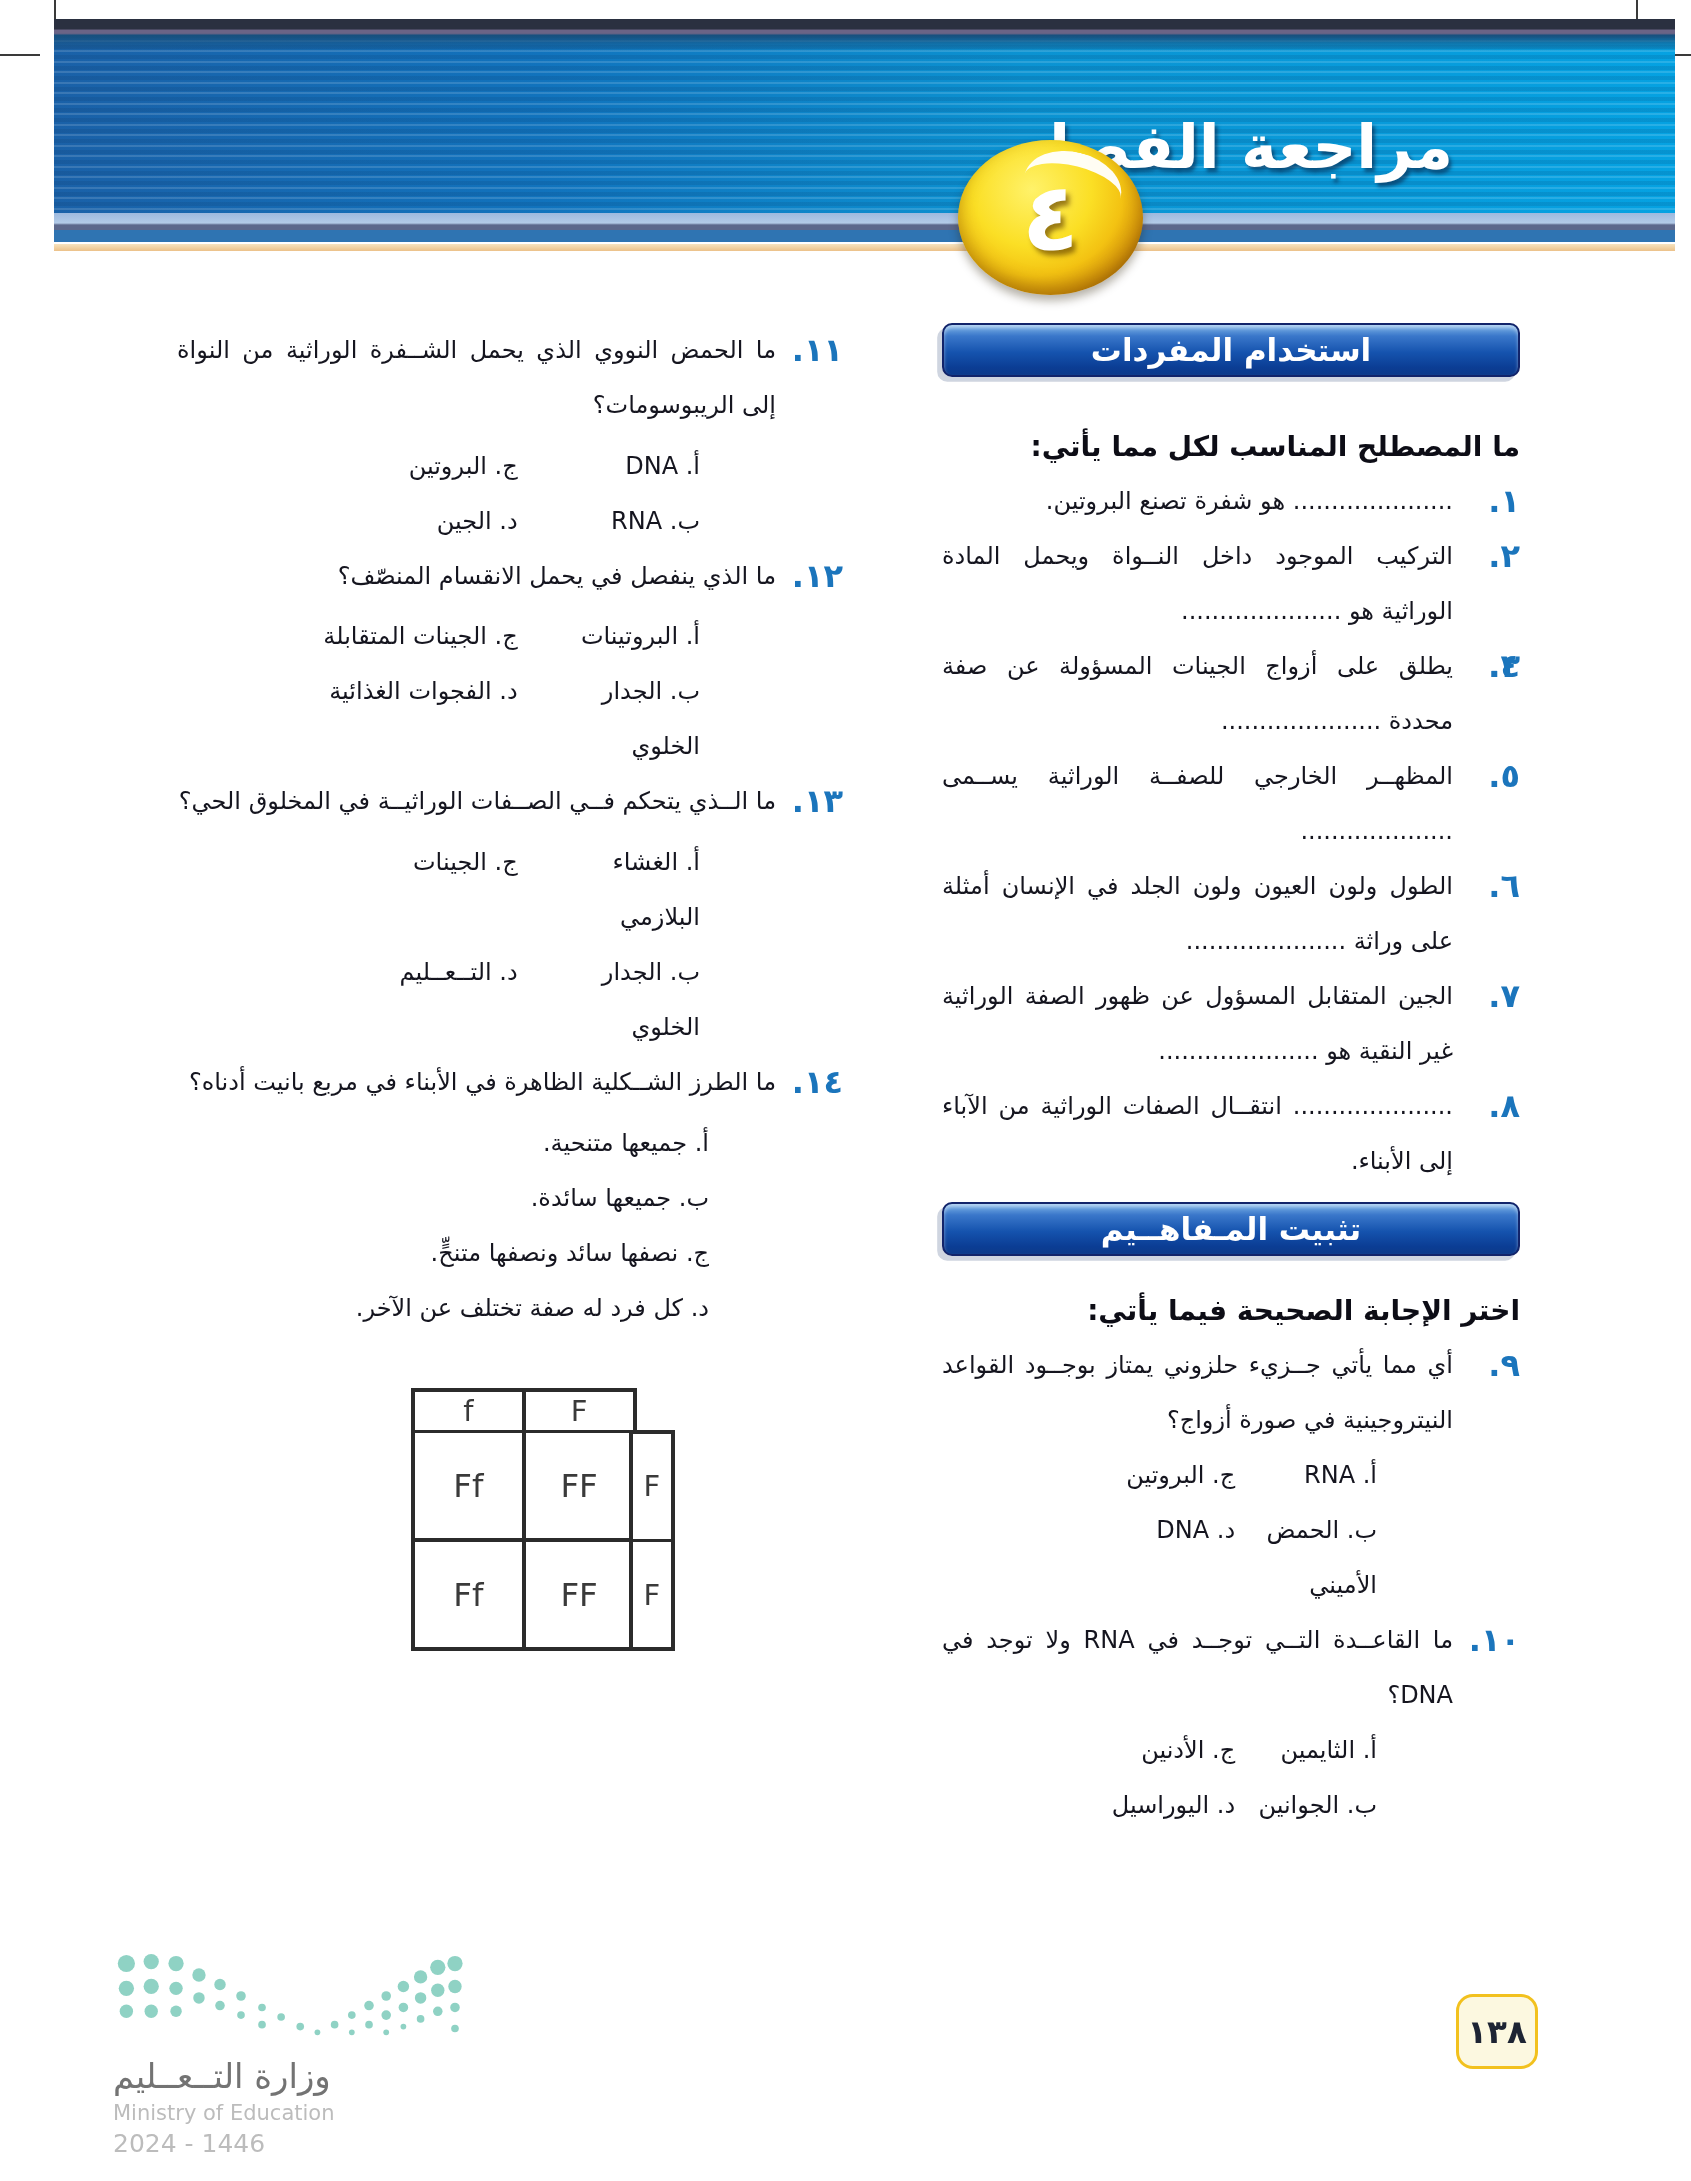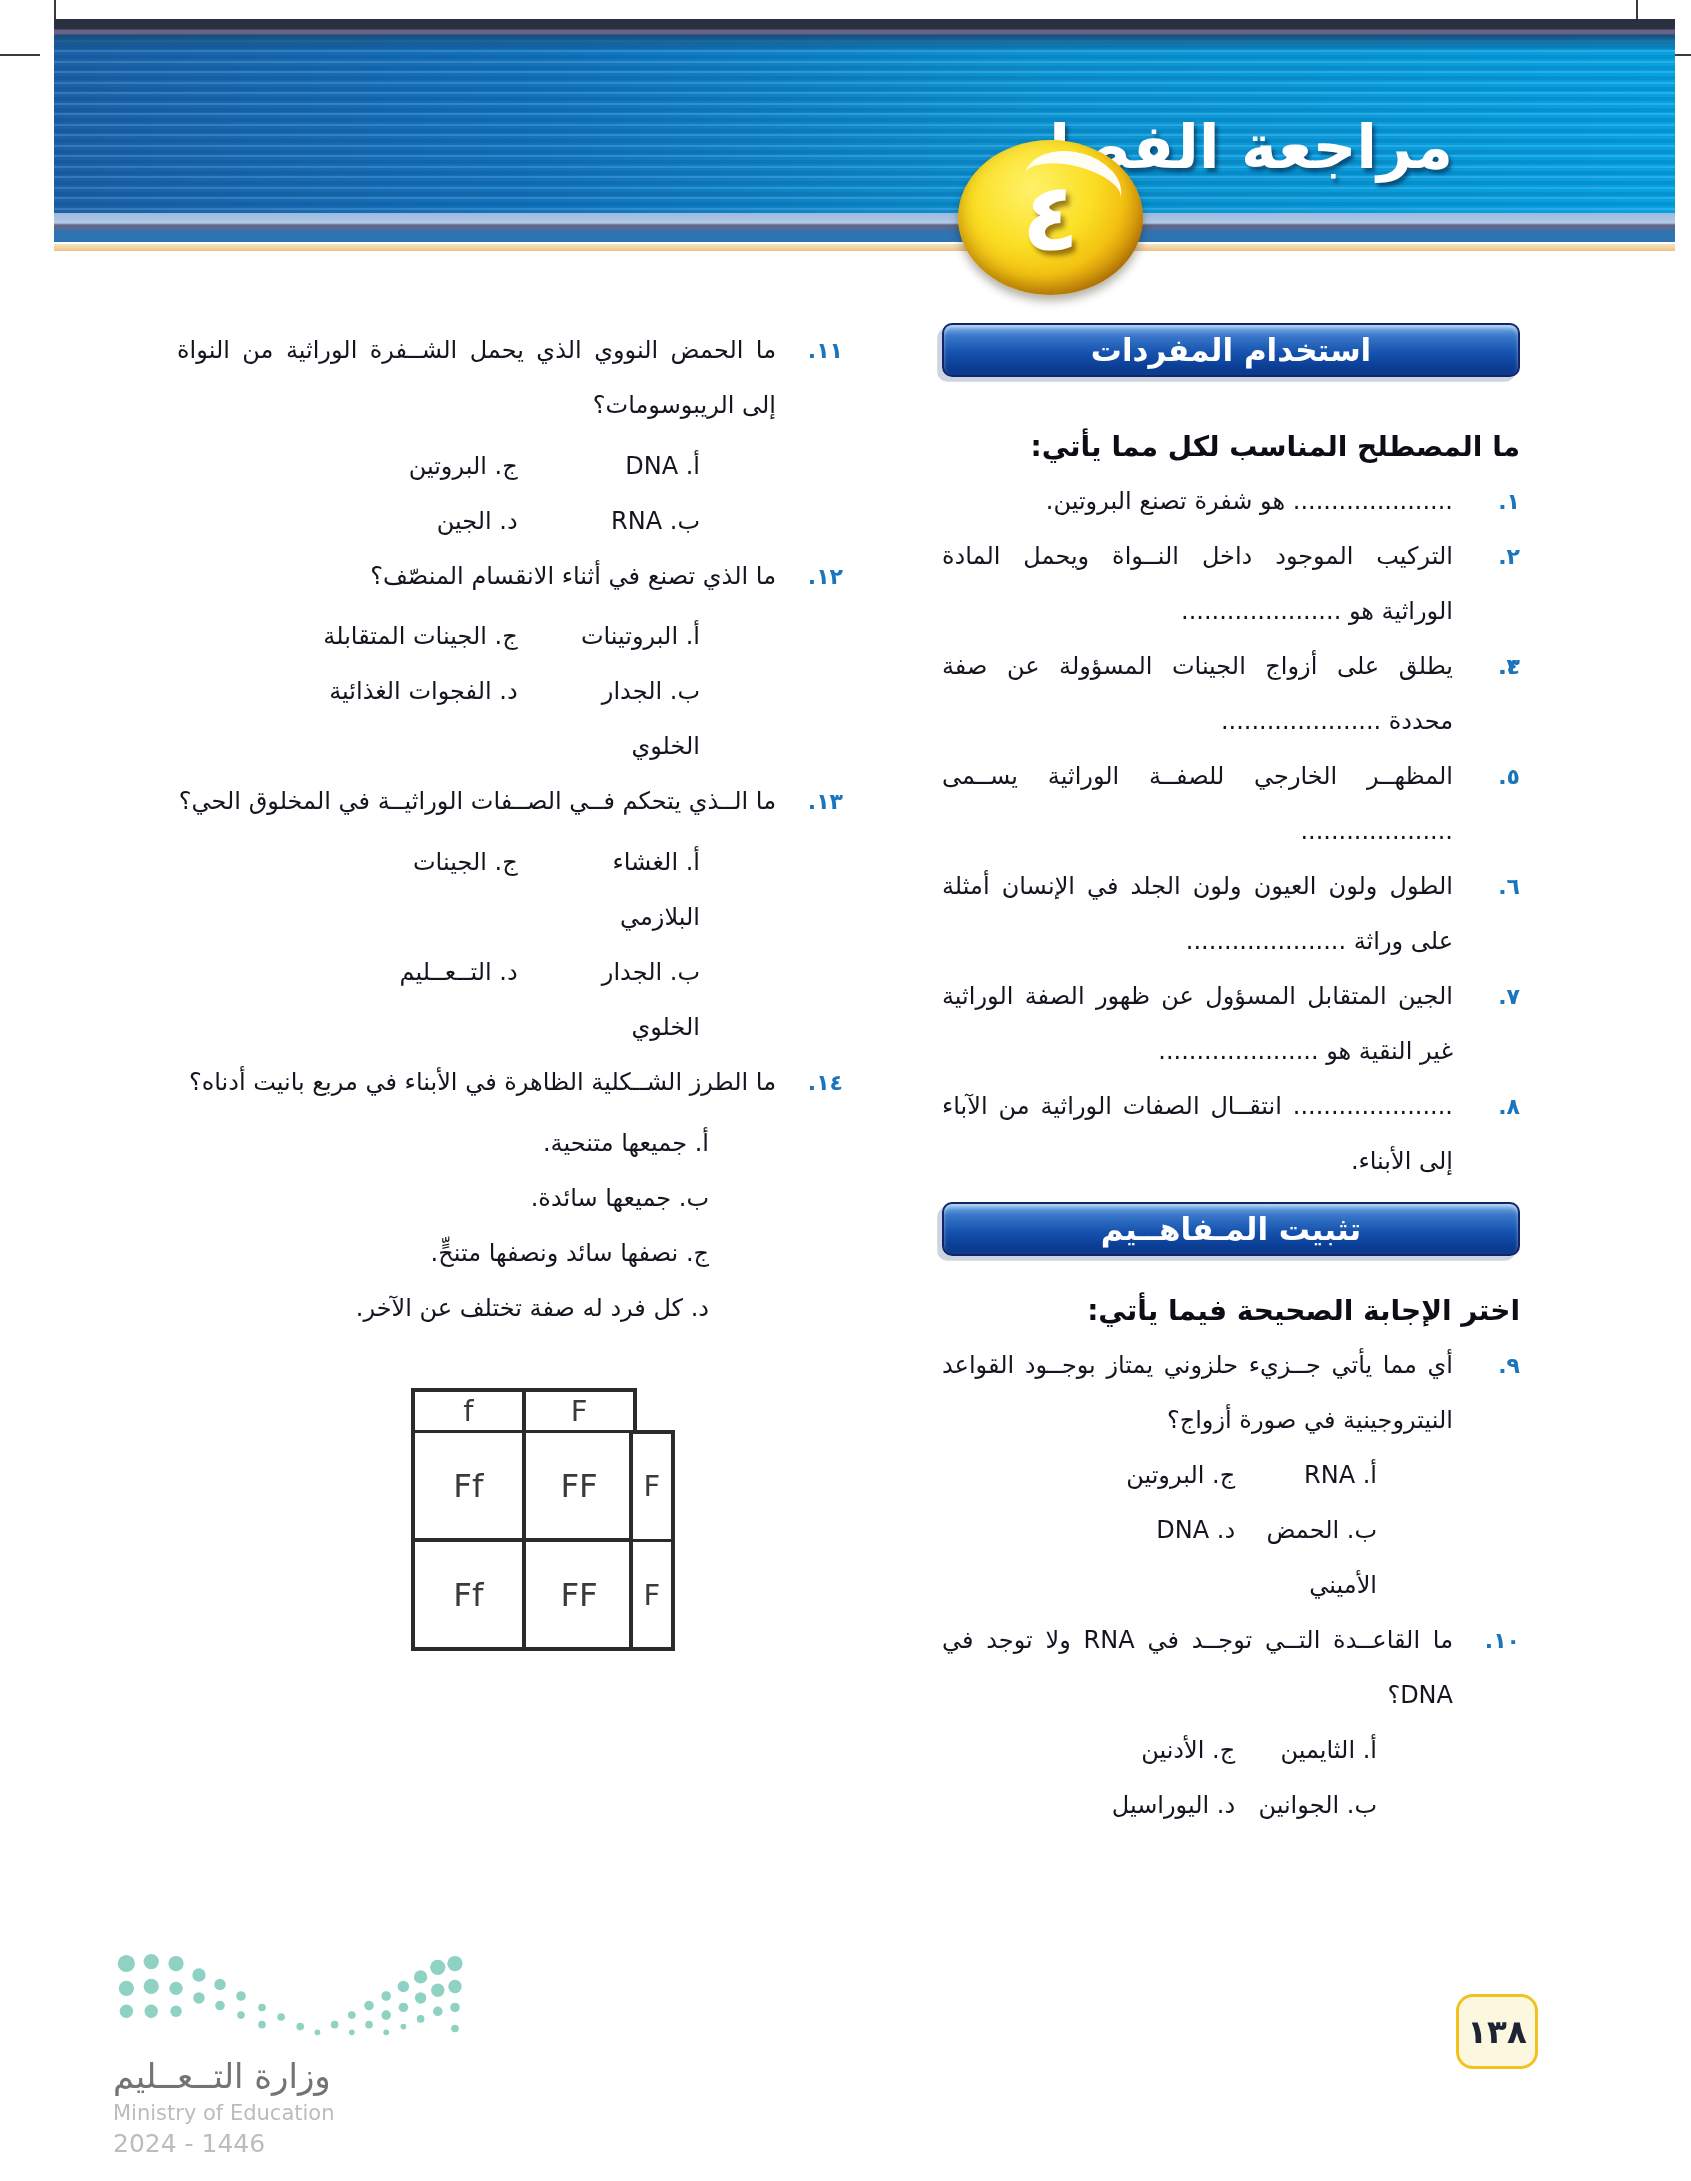--- a/index.html
+++ b/index.html
@@ -62,21 +62,21 @@
     background:linear-gradient(180deg, #7db4e8 0%, #3a77ca 22%, #1553ae 55%, #0b3d94 85%, #0d3a8a 100%);
     box-shadow:-4.8px 4.8px 0 rgba(168,178,198,0.55), inset 0 2.9px 3.8px rgba(255,255,255,0.45);
     color:#ffffff; font-weight:bold; font-size:31px; letter-spacing:1px;
   }
   .pill-1 { margin-bottom:42px; }
   .pill-2 { margin-top:13px; margin-bottom:27px; }
 
   .intro { font-weight:bold; font-size:28px; line-height:55px; color:#0d0d16; }
 
   .q { position:relative; padding-right:67px; font-size:24px; line-height:55px; text-align:justify; color:#15151f; }
-  .q .qnum { position:absolute; right:0; top:0; color:#1b75bc; font-weight:bold; font-size:22px; }
+  .q .qnum { position:absolute; right:0; top:0; color:#1b75bc; font-weight:bold; font-size:32px; }
   .col-left .q { margin-bottom:5.7px; }
 
   .optrow { display:flex; line-height:55px; font-size:24px; }
   .optrow .o1 { flex:0 0 46%; padding-right:143px; box-sizing:border-box; }
   .optrow .o2 { flex:1; padding-right:19px; box-sizing:border-box; }
   .optsingle { padding-right:134px; line-height:55px; font-size:24px; }
 
   
   .punnett { position:relative; width:226px; margin:52px 206px 0 auto; direction:ltr; }
   .pgrid {
@@ -212,21 +212,21 @@
       </div>
       <div class="optrow">
         <span class="o1">ب. RNA</span>
         <span class="o2">د. الجين</span>
       </div>
     </div>
 
     <div class="qblock">
       <div class="q">
         <span class="qnum">١٢.</span>
-        <span>ما الذي تصنع في أثناء الانقسام المنصّف؟</span>
+        <span>ما الذي ينفصل في يحمل الانقسام المنصّف؟</span>
       </div>
       <div class="optrow">
         <span class="o1">أ. البروتينات</span>
         <span class="o2">ج. الجينات المتقابلة</span>
       </div>
       <div class="optrow">
         <span class="o1">ب. الجدار الخلوي</span>
         <span class="o2">د. الفجوات الغذائية</span>
       </div>
     </div>

